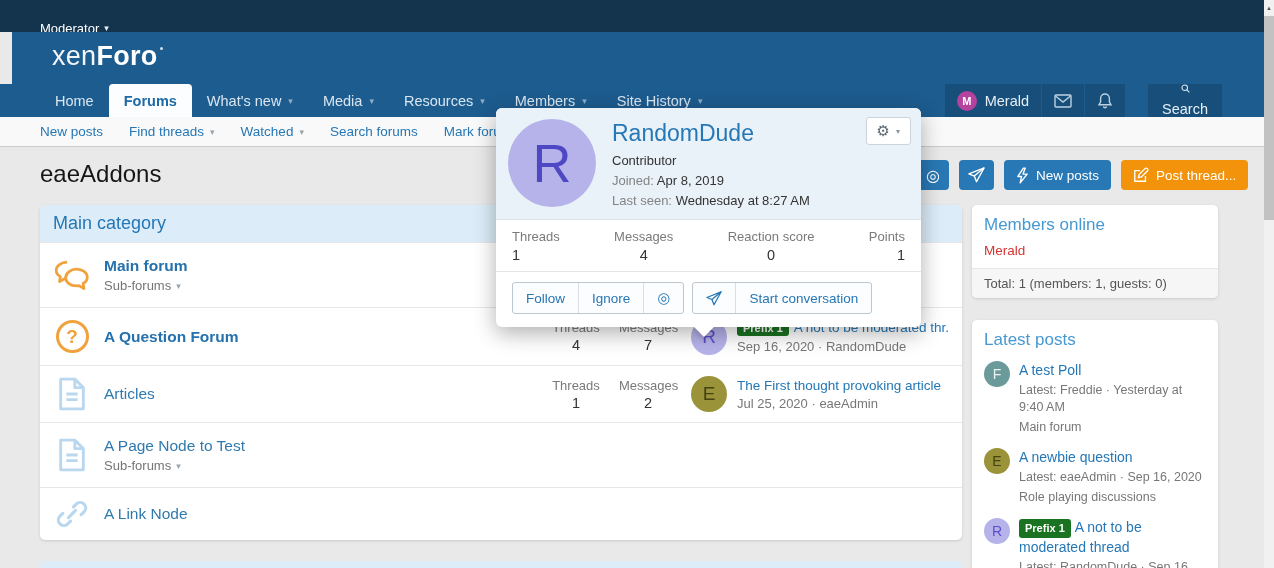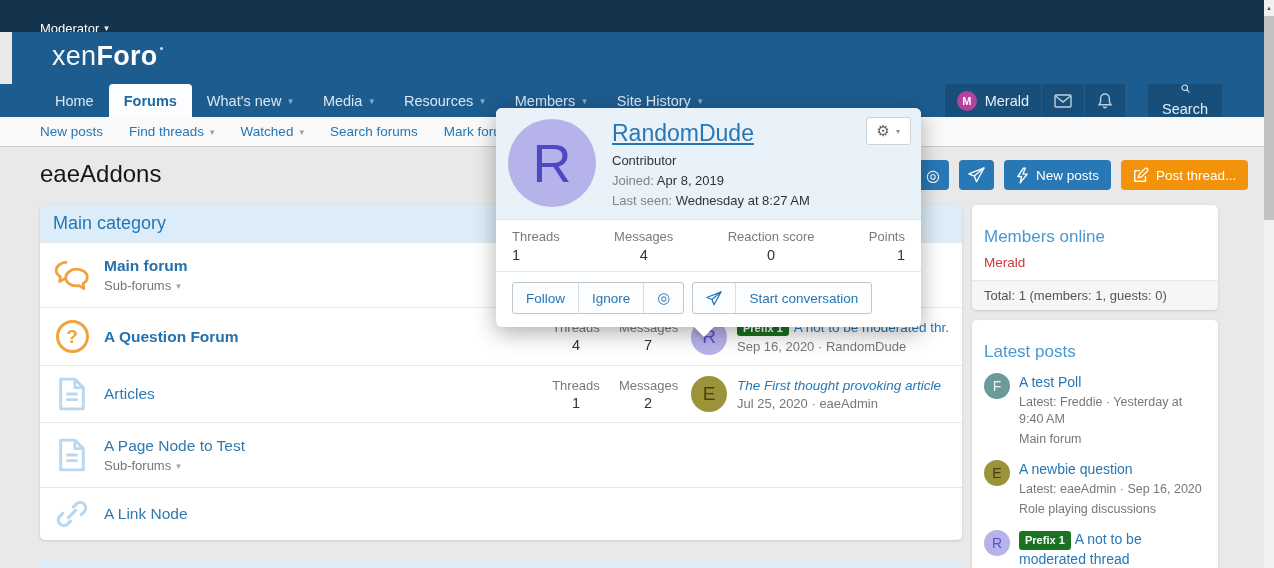--- a/index.html
+++ b/index.html
@@ -80,42 +80,42 @@
   .prefix-badge { background:#1a7320; color:#fff; font-size:11px; font-weight:700; padding:2px 6px;
                   border-radius:3px; flex:none; cursor:pointer; }
   .avatar-purple { background:#b6b3ea; color:#5a50cc; }
   .avatar-olive { background:#9a9339; color:#454312; }
   .avatar-teal { background:#6b9a9b; color:#eaf2f2; }
   .next-block { position:absolute; left:40px; top:561px; width:922px; height:7px;
                 background:#dcedf9; border-radius:5px 5px 0 0; }
 
   
   .sidebar-online { position:absolute; left:972px; top:205px; width:246px; }
-  .sb-title { color:#4799d2; font-size:17px; padding:22px 12px 6px; }
+  .sb-title { color:#4799d2; font-size:17px; padding:10px 12px 6px; }
   .online-list { padding:2px 12px 10px; }
   .online-user { color:#d63434; font-size:13.5px; cursor:pointer; }
   .online-footer { background:#f6f6f6; border-top:1px solid #e7e7e7; border-radius:0 0 5px 5px;
                    padding:7px 12px; color:#555; font-size:13px; }
   .sidebar-latest { position:absolute; left:972px; top:320px; width:246px; height:260px; overflow:hidden; border-radius:5px 5px 0 0; }
   .lpost { display:flex; gap:9px; padding:5px 12px 7px; }
   .lpost-avatar { width:26px; height:26px; border-radius:50%; flex:none; font-size:14px;
                   display:flex; align-items:center; justify-content:center; cursor:pointer; }
   .lpost-body { min-width:0; }
   .lpost-title { color:#2577b5; font-size:14px; line-height:1.35; cursor:pointer; }
   .lpost-title .prefix-badge { display:inline-block; margin-right:4px; }
   .lpost-meta, .lpost-forum { color:#777; font-size:12.5px; line-height:1.4; margin-top:2px; cursor:pointer; }
 
   
   .member-card { position:absolute; left:496px; top:108px; width:425px; z-index:40; background:#fff;
                  border-radius:6px; box-shadow:0 6px 22px rgba(0,0,0,.32); }
   .mc-top { background:#e9f1f9; border-radius:6px 6px 0 0; border-bottom:1px solid #dde3e9;
             display:flex; gap:16px; padding:11px 12px; position:relative; }
   .mc-avatar { width:88px; height:88px; border-radius:50%; background:#b6b3ea; color:#4f48c5;
                font-size:54px; display:flex; align-items:center; justify-content:center; flex:none; cursor:pointer; }
-  .mc-name { color:#2577b5; font-size:23px; font-weight:400; margin-top:1px; cursor:pointer;text-decoration:underline; }
+  .mc-name { color:#2577b5; font-size:23px; font-weight:400; margin-top:1px; cursor:pointer; }
   .mc-role { color:#333; font-size:13px; margin-top:6px; }
   .mc-line { font-size:13px; margin-top:5px; }
   .mc-line .lbl { color:#848484; }
   .mc-line .val { color:#333; }
   .mc-gear { position:absolute; right:10px; top:9px; background:#fff; border:1px solid #ccd3da;
              border-radius:3px; padding:4px 10px; display:flex; align-items:center; gap:6px;
              color:#5a6672; font-size:13px; cursor:pointer; font-family:inherit; }
   .mc-gear .caret { font-size:8px; color:#8a949c; }
   .mc-stats { display:flex; justify-content:space-between; padding:9px 16px 8px; border-bottom:1px solid #e5e5e5; }
   .mc-stat { text-align:center; }
@@ -322,21 +322,21 @@
       <div class="stat-value">1</div>
     </div>
     <div class="stat-col">
       <div class="stat-label">Messages</div>
       <div class="stat-value">2</div>
     </div>
     <div class="lastpost">
       <div class="lp-avatar avatar-olive">E</div>
       <div class="lp-text">
         <div class="lp-title">
-          <span style="overflow:hidden;white-space:nowrap;font-style:italic;">The First thought provoking article</span>
+          <span style="overflow:hidden;white-space:nowrap;">The First thought provoking article</span>
         </div>
         <div class="lp-meta">Jul 25, 2020 · eaeAdmin</div>
       </div>
     </div>
   </div>
 
   <div class="node-row" style="min-height:65px;">
     <div class="node-icon">
       <svg width="30" height="34" viewBox="0 0 20 24" fill="none" stroke="#b9d7ef" stroke-width="2" stroke-linejoin="round">
         <path d="M2 1.5h10l6 6v15H2z"></path>

